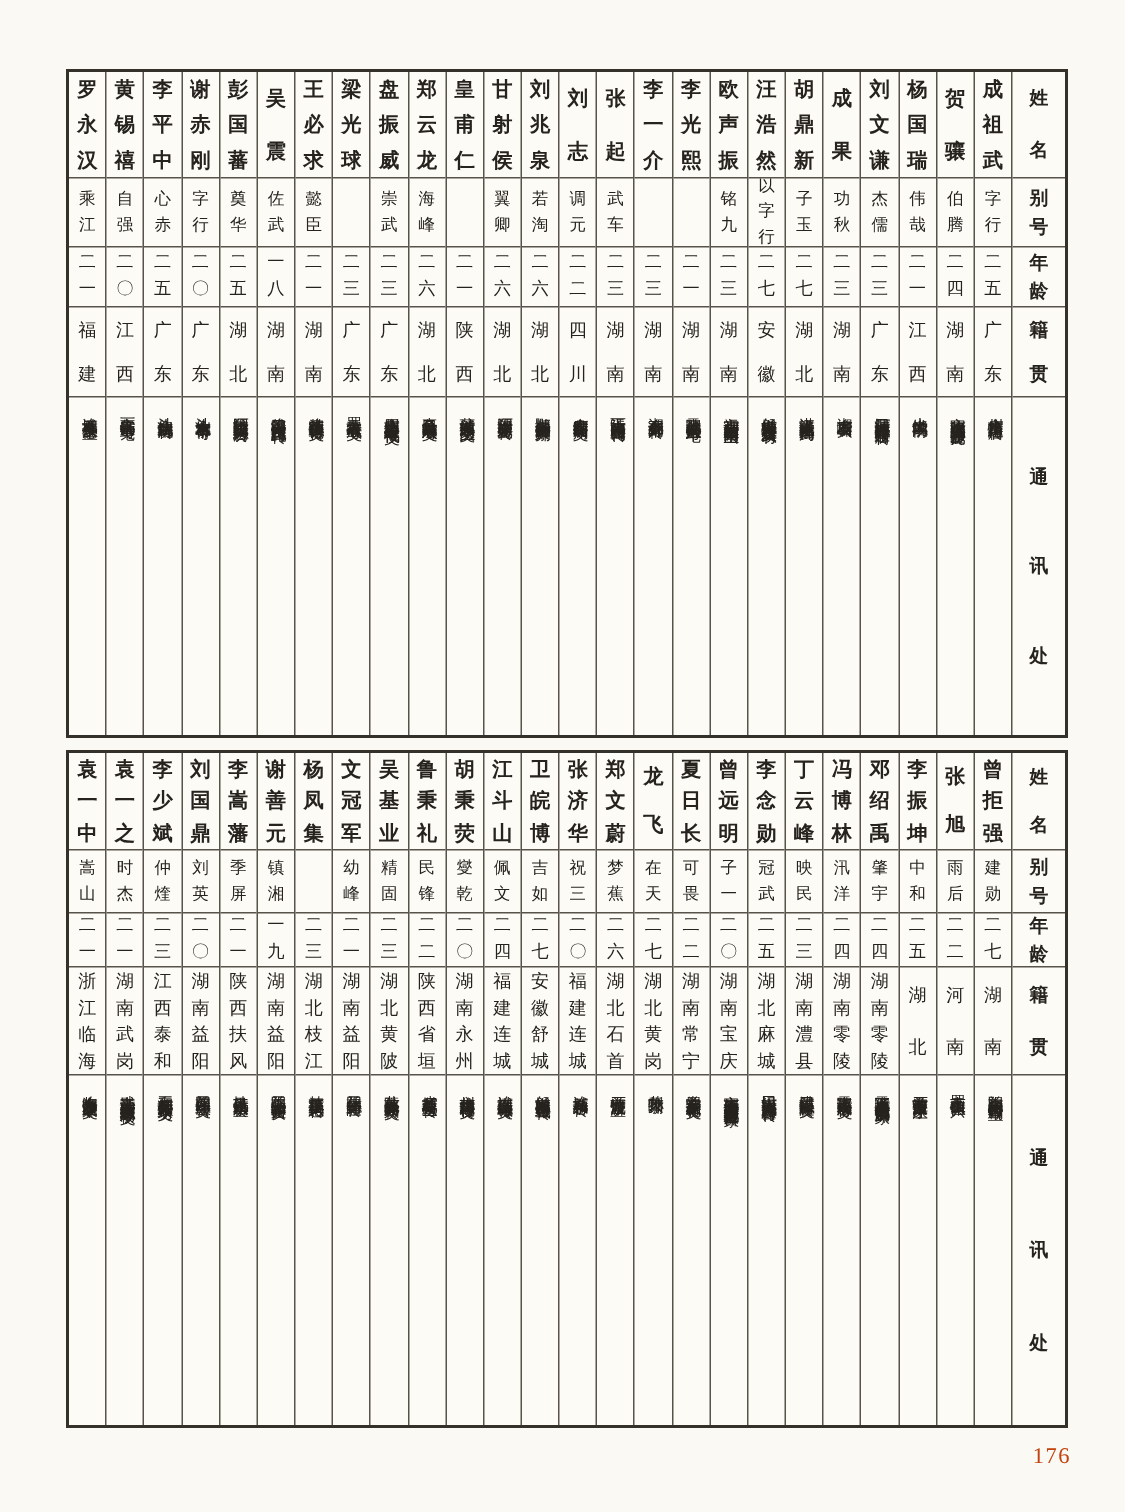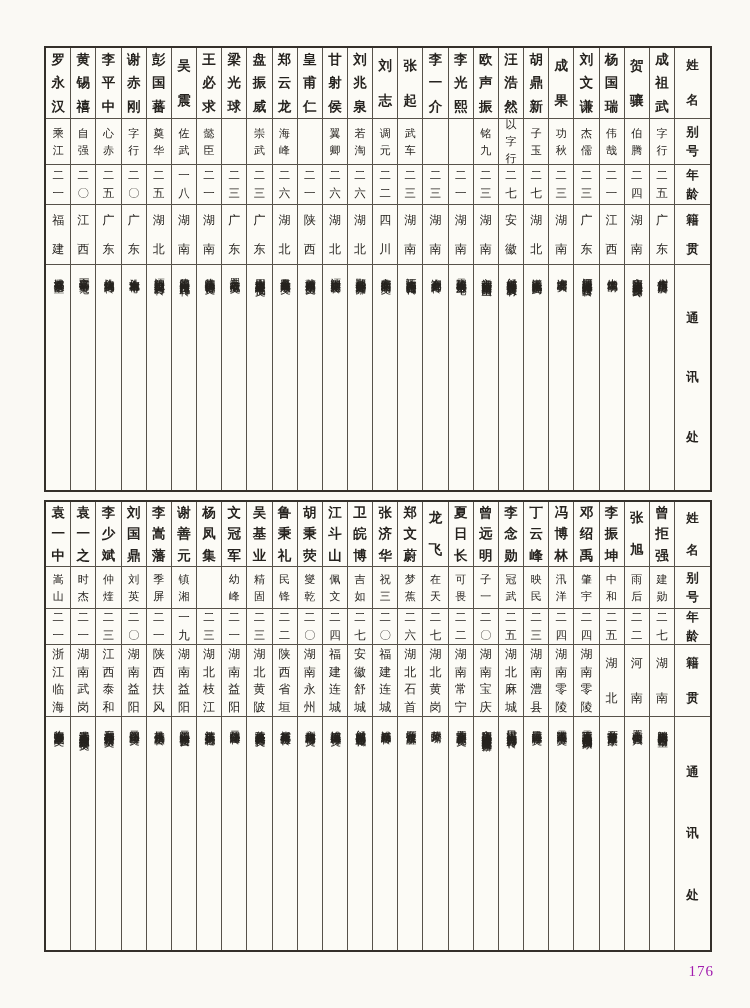--- a/index.html
+++ b/index.html
@@ -54,21 +54,21 @@
     flex-direction:row;justify-content:center;align-items:flex-start;
     padding:5px 1px 3px;
   }
   .vtext{
     writing-mode:vertical-rl;text-orientation:upright;
     max-height:100%;
     font-size:10.5px;line-height:1.2;letter-spacing:0.5px;
   }
   .pageno{
     position:absolute;right:36px;bottom:28px;
-    font-size:15px;color:#a21caf;letter-spacing:1px;
+    font-size:15px;color:#c2410c;letter-spacing:1px;
   }
 </style>
 </head>
 <body>
 
 <div class="sheet">
   <div class="vtable t1" id="table1">
       <div class="col header-col">
         <div class="cell name spread c-around hdr">
           <span>姓</span>

